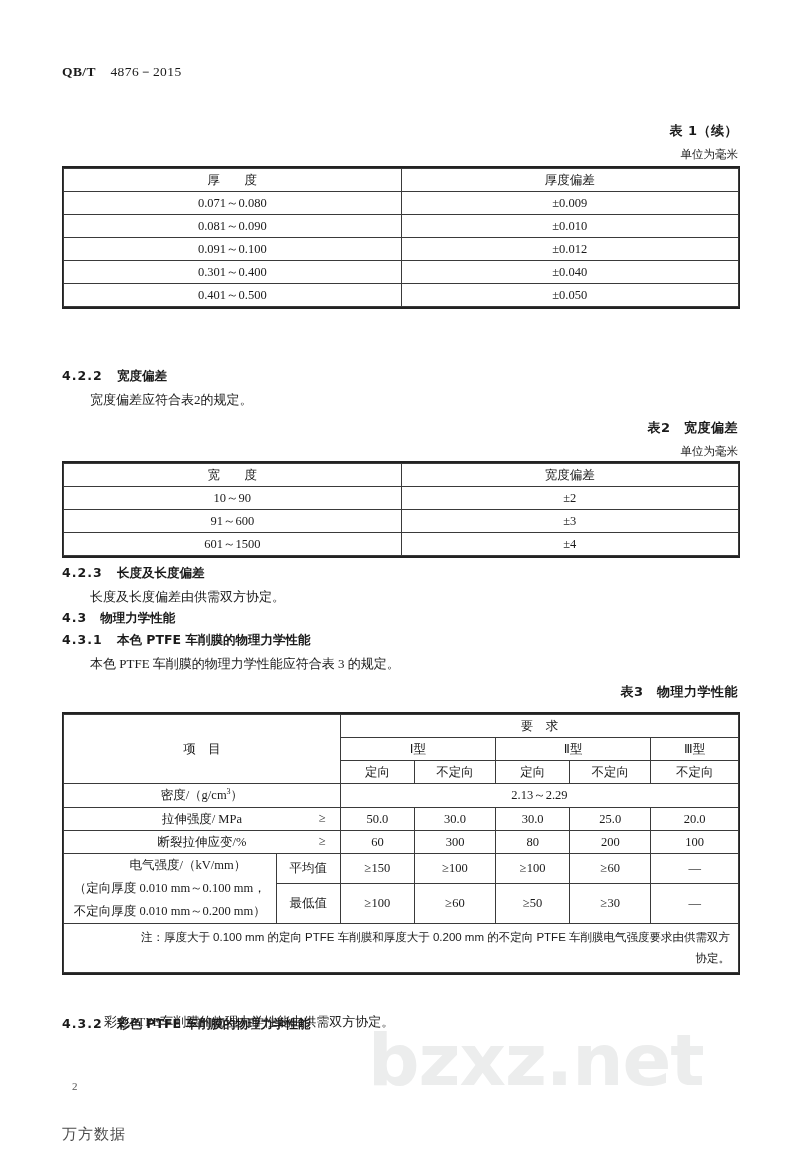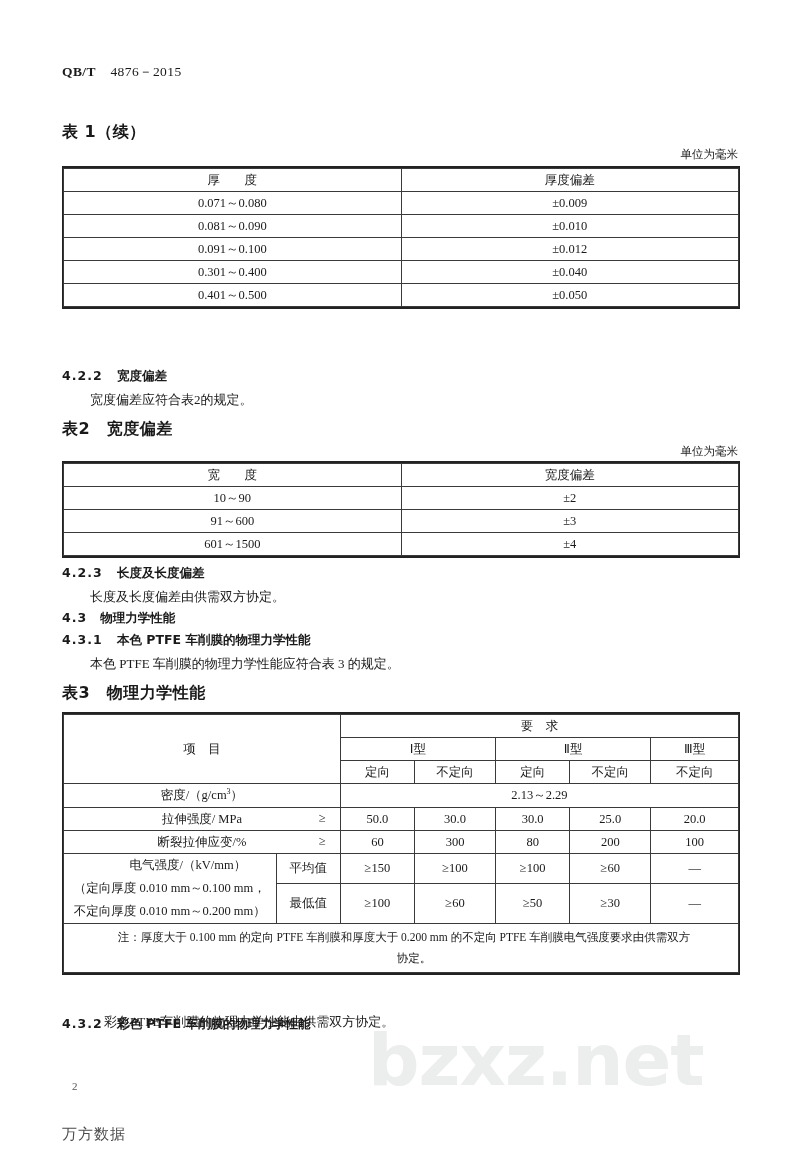--- a/index.html
+++ b/index.html
@@ -47,24 +47,24 @@
     font-family: "Liberation Serif", serif;
     font-size: 13.5px;
     letter-spacing: 0.4px;
   }
   .std-header b { font-weight: bold; }
 
   
   .block { position: absolute; }
 
   .table-caption {
-    text-align: left;
+    text-align: right;
     font-family: "DejaVu Sans", "Liberation Sans", sans-serif;
     font-weight: bold;
-    font-size: 16px;
+    font-size: 13px;
     letter-spacing: 0.5px;
   }
   .unit-line {
     text-align: right;
     font-family: "DejaVu Sans", "Liberation Sans", sans-serif;
     font-size: 11.5px;
   }
 
   .sec-head {
     font-family: "DejaVu Sans", "Liberation Sans", sans-serif;
@@ -120,22 +120,22 @@
   
   .t3 td { font-size: 12px; }
   .t3 .ge {
     display: inline-block;
     width: 100%;
     position: relative;
   }
   .t3 .ge .lbl { }
   .t3 .ge .sym { position: absolute; right: 14px; top: 0; }
   .t3 .noteCell {
-    text-align: center;
-    font-family: Liberation Serif, serif;
+    text-align: right;
+    font-family: Liberation Sans, sans-serif;
     font-size: 11.5px;
     line-height: 1.75;
     padding: 3px 8px 4px 14px;
   }
   .t3 .noteCell .ln2 { display: block; padding-left: 20px; }
   .elabel {
     text-align: center;
     line-height: 1.85;
     font-size: 11.5px;
     padding: 2px 4px;

